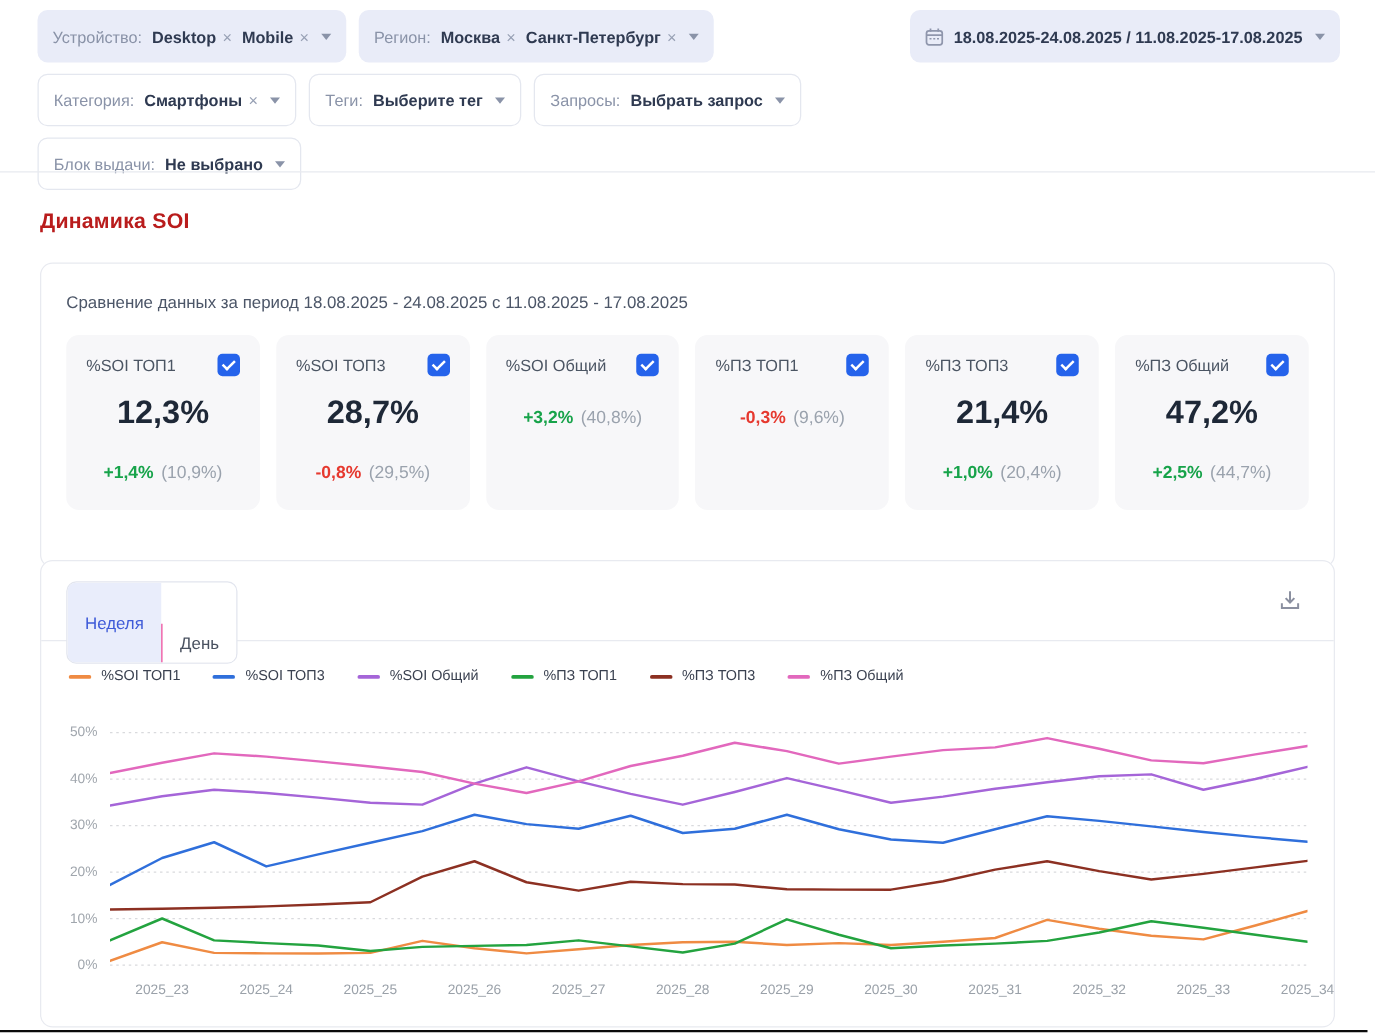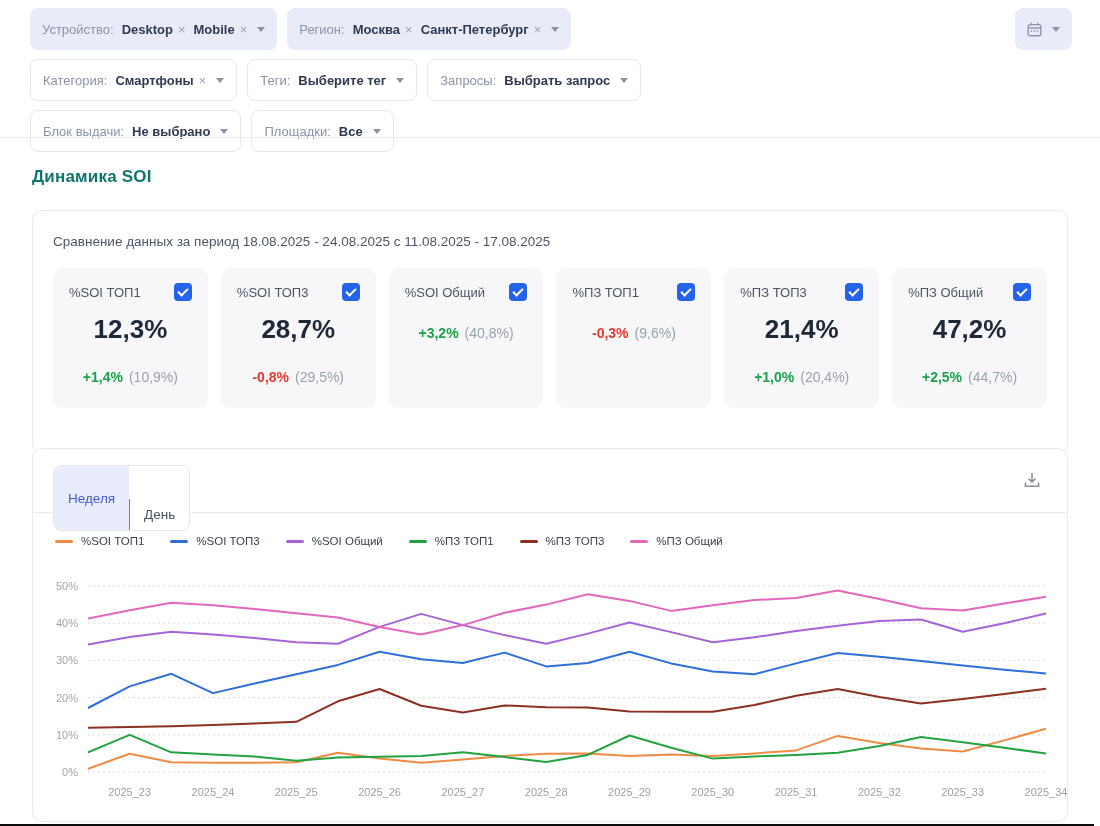--- a/index.html
+++ b/index.html
@@ -18,21 +18,21 @@
   .chip .lbl { color:#8a93a8; }
   .chip .tag { display:inline-flex; align-items:center; gap:5px;justify-content:center; }
   .chip .val { color:#2f3a51; font-weight:700; }
   .chip .x { color:#97a0b4; font-size:13px; line-height:1; cursor:pointer; }
   .caret { width:0; height:0; border-left:4.5px solid transparent; border-right:4.5px solid transparent;
            border-top:5px solid #8a93a8; margin-left:2px; flex:0 0 auto; }
   .divider { position:absolute; top:137px; left:0; width:1100px; border-top:1px solid #e8eaf0; }
 
   
   .page-title { position:absolute; top:167px; left:32px; font-size:17px; font-weight:700;
-                color:#0f766e; letter-spacing:.2px; }
+                color:#b91c1c; letter-spacing:.2px; }
 
   
   .card { position:absolute; left:32px; width:1036px; background:#fff;
           border:1px solid #e8eaf0; border-radius:10px; }
   .card.compare { top:210px; height:244px; }
   .compare-subtitle { position:absolute; top:23px; left:20px; font-size:13.5px; color:#4c5668; }
   .metrics { position:absolute; top:57px; left:20px; right:20px; display:flex; gap:13px; }
   .tile { flex:1; background:#f7f7f9; border-radius:10px; height:140px; padding:15px 16px; }
   .tile-head { display:flex; justify-content:space-between; align-items:center; }
   .tile-label { font-size:13px; color:#4b5563; }
@@ -99,20 +99,21 @@
         </div>
       </div>
     <div class="chip filled">
       <svg width="15" height="15" viewBox="0 0 15 15">
         <rect x="1.2" y="2.6" width="12.6" height="11.2" rx="2" fill="none" stroke="#8f96ac" stroke-width="1.4"></rect>
         <line x1="1.2" y1="6" x2="13.8" y2="6" stroke="#8f96ac" stroke-width="1.4"></line>
         <line x1="4.4" y1="0.8" x2="4.4" y2="3.4" stroke="#8f96ac" stroke-width="1.4"></line>
         <line x1="10.6" y1="0.8" x2="10.6" y2="3.4" stroke="#8f96ac" stroke-width="1.4"></line>
         <line x1="3.6" y1="9" x2="11.4" y2="9" stroke="#8f96ac" stroke-width="1.3" stroke-dasharray="1.6 1.4"></line>
       </svg>
+      <span class="val">18.08.2025-24.08.2025 / 11.08.2025-17.08.2025</span>
       <span class="caret"></span>
     </div>
   </div>
   <div class="frow">
       <div class="frow-left" id="frow-1">
         <div class="chip outline">
           <span class="lbl">Категория:</span>
           <span class="tag">
             <span class="val">Смартфоны</span>
             <span class="x">×</span>
@@ -134,27 +135,20 @@
           <span class="caret"></span>
         </div>
       </div>
     </div>
   <div class="frow">
       <div class="frow-left" id="frow-2">
         <div class="chip outline">
           <span class="lbl">Блок выдачи:</span>
           <span class="tag">
             <span class="val">Не выбрано</span>
-          </span>
-          <span class="caret"></span>
-        </div>
-        <div class="chip outline">
-          <span class="lbl">Площадки:</span>
-          <span class="tag">
-            <span class="val">Все</span>
           </span>
           <span class="caret"></span>
         </div>
       </div>
     </div>
 </div>
 
 <div class="divider"></div>
 
 <div class="page-title">Динамика SOI</div>

